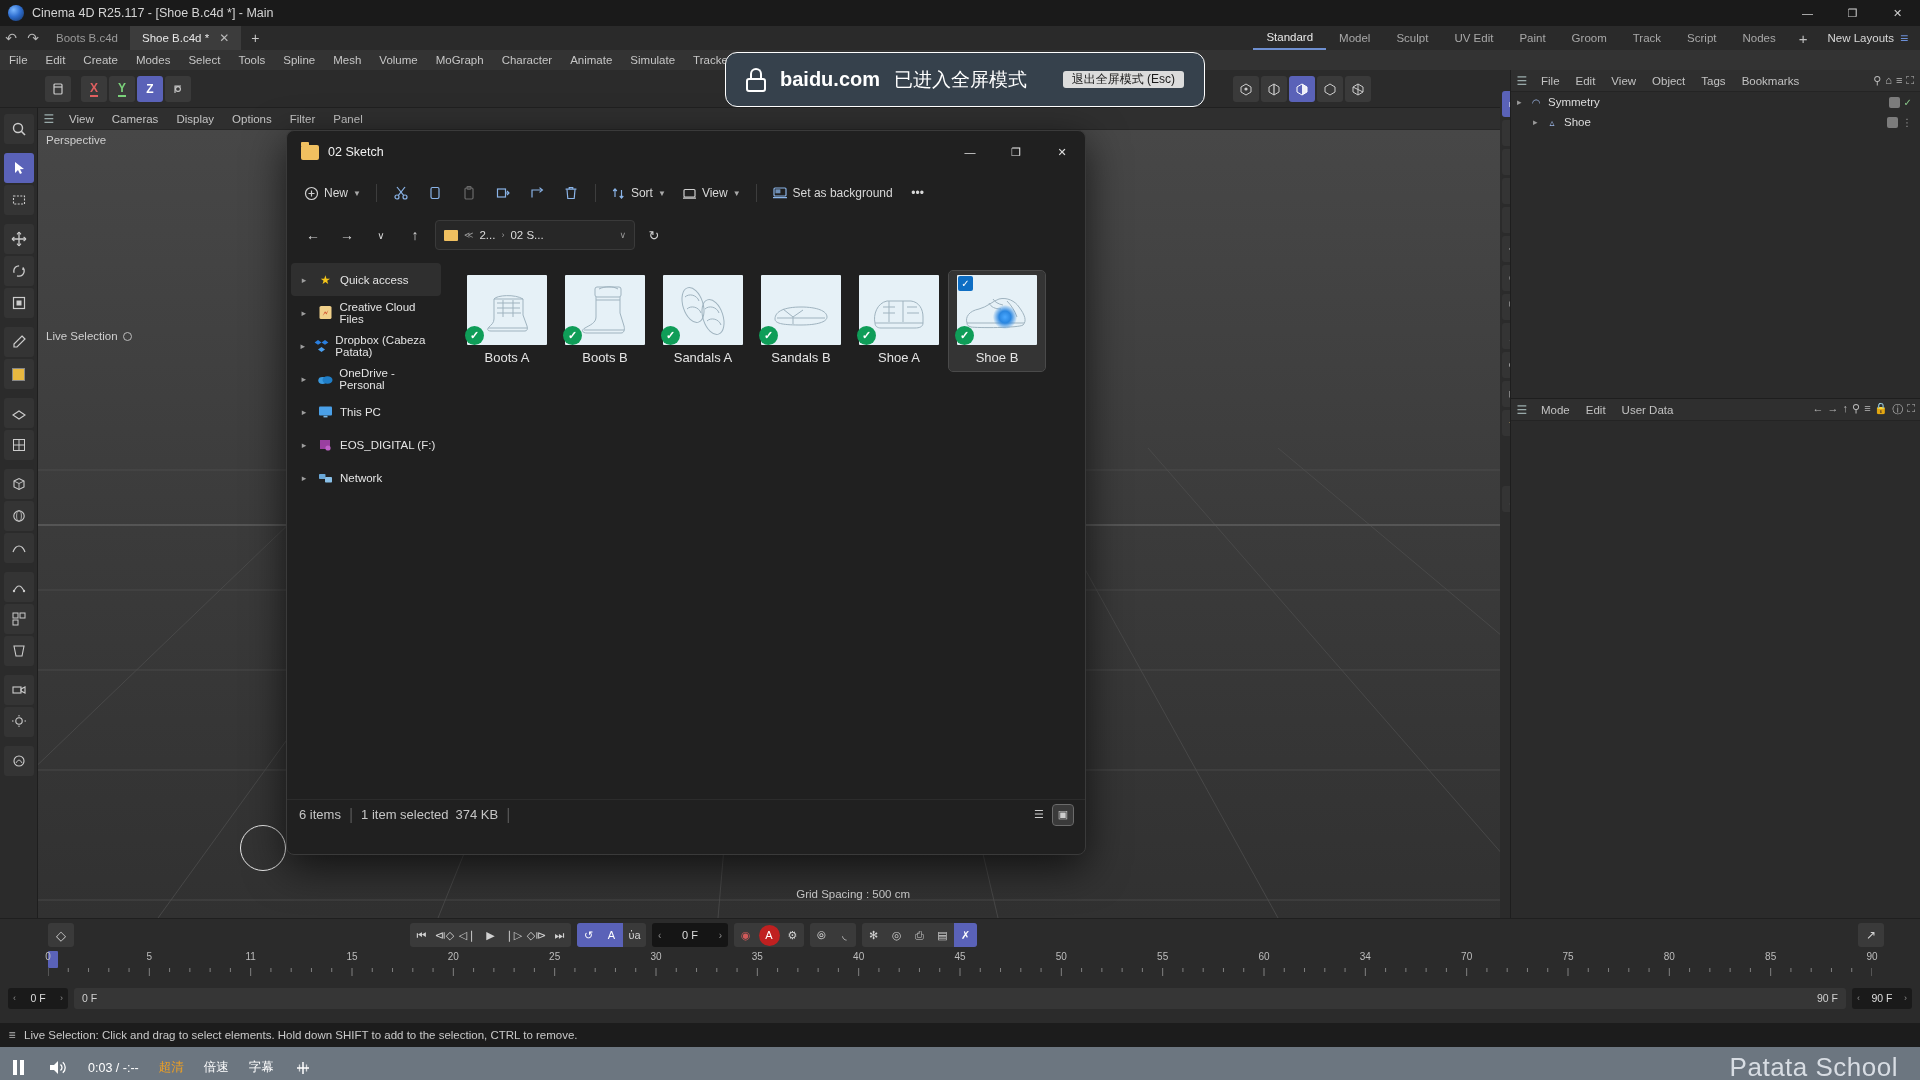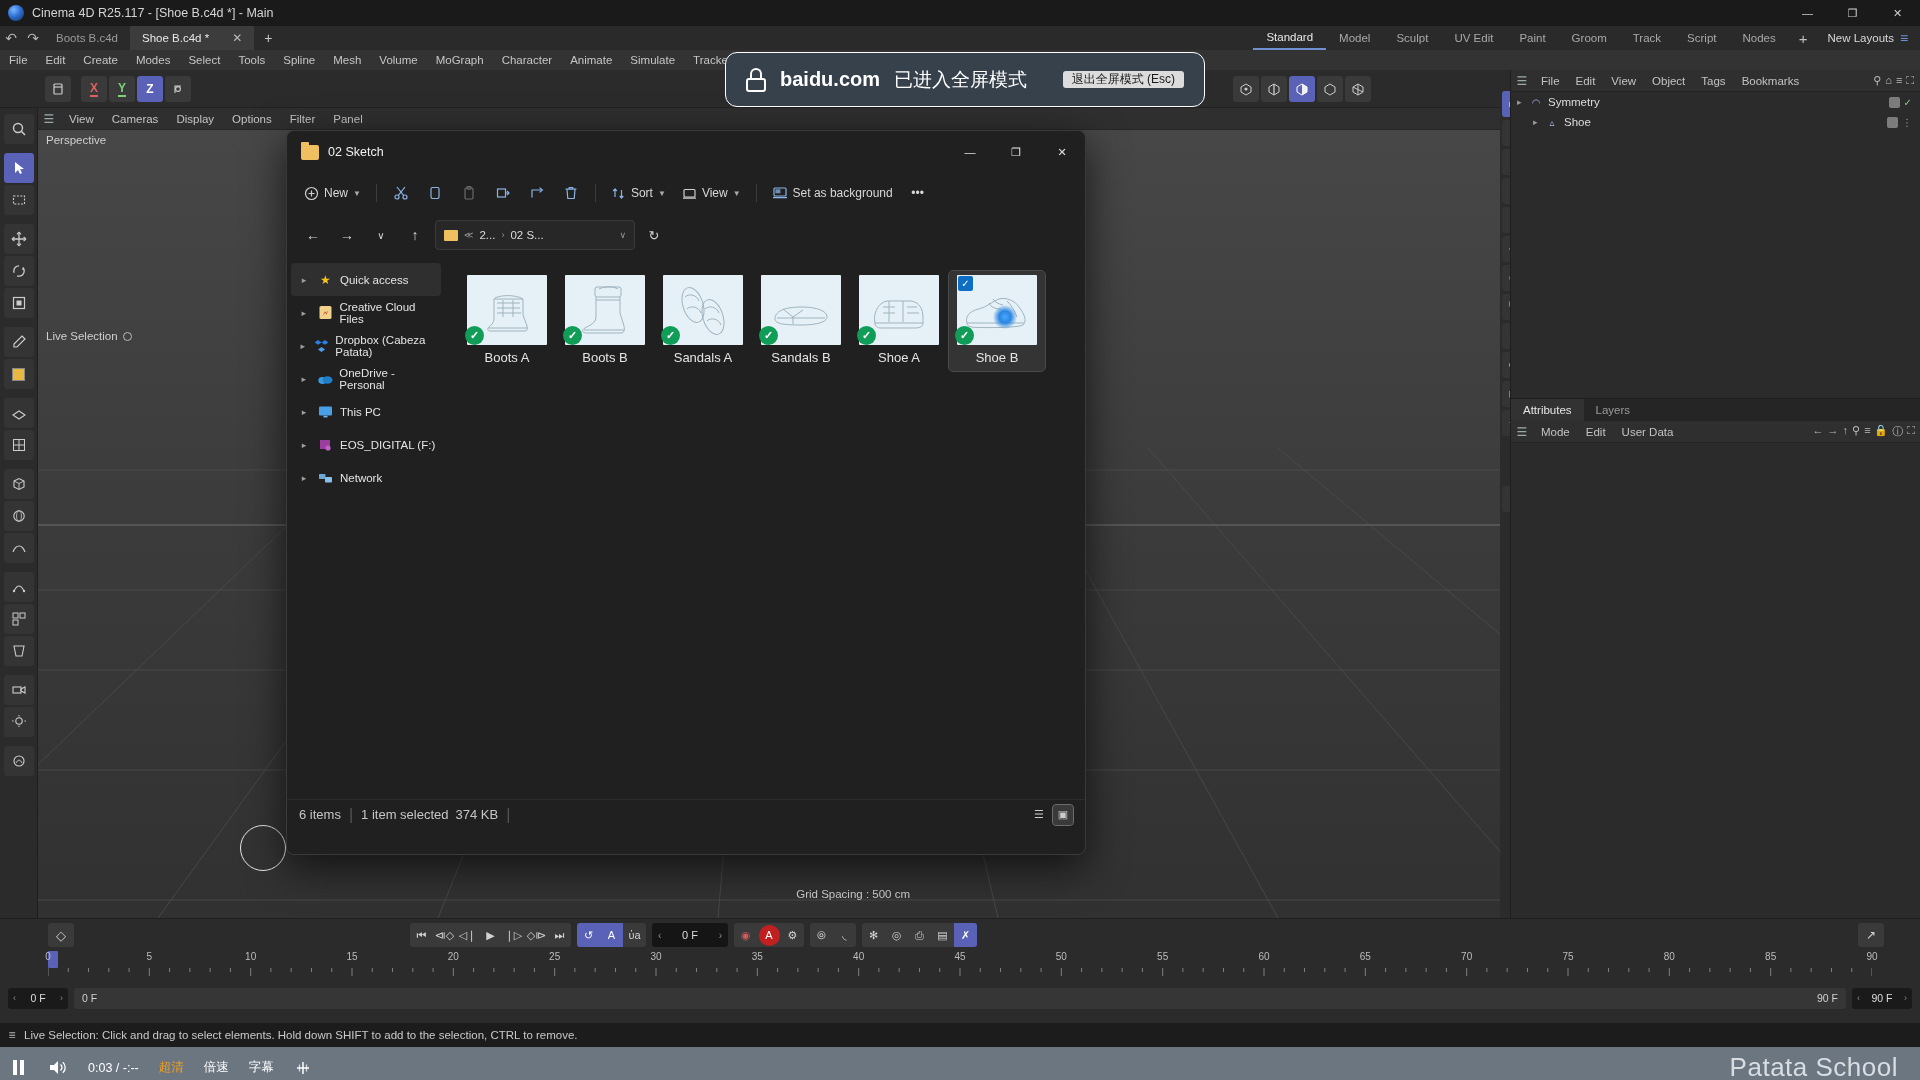--- a/index.html
+++ b/index.html
@@ -12,21 +12,21 @@
   .c4d-logo{width:16px;height:16px;margin-left:8px;margin-right:8px;border-radius:50%;
     background:radial-gradient(circle at 35% 30%,#7ab7ff 0%,#2f6fd0 45%,#13305f 100%);}
   .c4d-title{font-size:12.5px;color:#d4d4d4;}
   .win-btns{margin-left:auto;display:flex;height:26px;}
   .win-btn{width:45px;height:26px;display:flex;align-items:center;justify-content:center;color:#d0d0d0;font-size:11px;}
 
   
   .c4d-tabbar{position:absolute;left:0;top:26px;width:1920px;height:24px;background:#2a2a2a;display:flex;align-items:center;}
   .undo-ico{width:22px;text-align:center;color:#b5b5b5;font-size:14px;}
   .c4d-tab{height:24px;padding:0 12px;display:flex;align-items:center;font-size:11.5px;color:#9a9a9a;}
-  .c4d-tab.active{background:#3c3c3c;color:#e8e8e8;gap:13px;}
+  .c4d-tab.active{background:#3c3c3c;color:#e8e8e8;}
   .tab-x{margin-left:10px;font-size:12px;color:#bbb;}
   .tab-plus{padding:0 10px;color:#c8c8c8;font-size:14px;}
   .layout-right{margin-left:auto;display:flex;align-items:center;gap:0px;padding-right:6px;}
   .lay-item{font-size:11.5px;color:#a8a8a8;padding:0 13px;height:24px;display:flex;align-items:center;}
   .lay-item.sel{color:#e9e9e9;border-bottom:2px solid #6e8fd0;}
   .lay-plus{color:#c0c0c0;font-size:15px;padding:0 10px;}
   .newlayouts{font-size:11.5px;color:#d8d8d8;padding-left:10px;}
   .burger{width:20px;color:#6c8fd6;font-size:14px;text-align:center;}
 
   
@@ -569,24 +569,20 @@
     <span class="ex">▸</span>
     <span class="obj-ico">▵</span>
     <span>Shoe</span>
     <span class="obj-right">
       <span class="tagdot"></span>
       <span style="color:#9a9a9a;font-size:10px;">⋮</span>
     </span>
   </div>
 
   <div class="attrs">
-    <div class="rp-tabs">
-      <div class="rp-tab act">Attributes</div>
-      <div class="rp-tab">Layers</div>
-    </div>
     <div class="rp-menubar">
       <div class="vp-hamb">☰</div>
       <div class="rp-m">Mode</div>
       <div class="rp-m">Edit</div>
       <div class="rp-m">User Data</div>
       <div class="rp-mright">
         <span>←</span>
         <span>→</span>
         <span>↑</span>
         <span>⚲</span>
@@ -942,32 +938,32 @@
       </div>
     </div>
     <div class="tl-right">↗</div>
   </div>
 
   <div class="ruler">
     <div class="playhead"></div>
     <div id="ruler-nums">
         <div class="rulernum" style="left: 0%;">0</div>
         <div class="rulernum" style="left: 5.55556%;">5</div>
-        <div class="rulernum" style="left: 11.1111%;">10</div>
+        <div class="rulernum" style="left: 11.1111%;">11</div>
         <div class="rulernum" style="left: 16.6667%;">15</div>
         <div class="rulernum" style="left: 22.2222%;">20</div>
         <div class="rulernum" style="left: 27.7778%;">25</div>
         <div class="rulernum" style="left: 33.3333%;">30</div>
         <div class="rulernum" style="left: 38.8889%;">35</div>
         <div class="rulernum" style="left: 44.4444%;">40</div>
         <div class="rulernum" style="left: 50%;">45</div>
         <div class="rulernum" style="left: 55.5556%;">50</div>
         <div class="rulernum" style="left: 61.1111%;">55</div>
         <div class="rulernum" style="left: 66.6667%;">60</div>
-        <div class="rulernum" style="left: 72.2222%;">65</div>
+        <div class="rulernum" style="left: 72.2222%;">34</div>
         <div class="rulernum" style="left: 77.7778%;">70</div>
         <div class="rulernum" style="left: 83.3333%;">75</div>
         <div class="rulernum" style="left: 88.8889%;">80</div>
         <div class="rulernum" style="left: 94.4444%;">85</div>
         <div class="rulernum" style="left: 100%;">90</div>
       </div>
     <svg width="100%" height="14" style="position:absolute;top:17px;left:0;">
       <g id="tickgroup" stroke="#808080" stroke-width="1">
           <line x1="0" x2="0" y1="0" y2="8"></line>
           <line x1="20.266666666666666" x2="20.266666666666666" y1="0" y2="4"></line>

